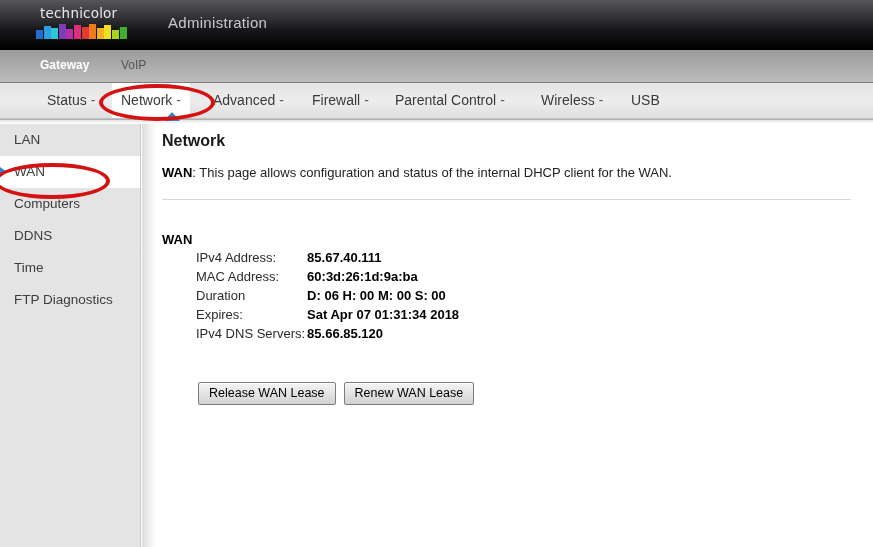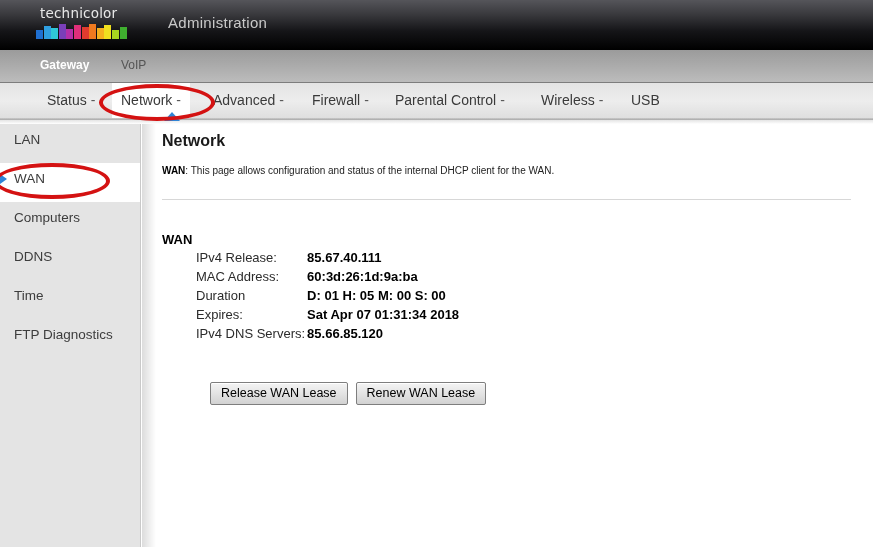--- a/index.html
+++ b/index.html
@@ -148,21 +148,21 @@
   #sidebar-shadow {
     position: absolute;
     left: 142px; top: 124px;
     width: 14px;
     height: 423px;
     background: linear-gradient(to right, rgba(120,120,120,0.26), rgba(120,120,120,0.0));
     pointer-events: none;
   }
   .side-item {
     position: relative;
-    height: 39px;
+    height: 32px;
     line-height: 32px;
     padding-left: 14px;
     font-size: 13.5px;
     color: #3d3d3d;
     cursor: pointer;
     box-sizing: border-box;
   }
   .side-item.active {
     background: #ffffff;
   }
@@ -190,21 +190,21 @@
   #page-title {
     position: absolute;
     left: 6px; top: 8px;
     font-size: 16px;
     font-weight: bold;
     color: #1a1a1a;
   }
   #page-desc {
     position: absolute;
     left: 6px; top: 41px;
-    font-size: 10px;
+    font-size: 13px;
     color: #222222;
     white-space: nowrap;
   }
   #page-desc .desc-key {
     font-weight: bold;
     color: #000000;
   }
   #desc-rule {
     position: absolute;
     left: 6px; top: 75px;
@@ -236,21 +236,21 @@
     color: #2b2b2b;
     padding-right: 2px;
   }
   #wan-table td.v {
     color: #000000;
     font-weight: bold;
   }
 
   #button-row {
     position: absolute;
-    left: 42px; top: 258px; margin-left: 12px;
+    left: 42px; top: 258px;
   }
   .btn {
     display: inline-block;
     font-family: "Liberation Sans", sans-serif;
     font-size: 12.5px;
     color: #000000;
     background: linear-gradient(to bottom, #f4f4f4 0%, #e2e2e2 55%, #d2d2d2 100%);
     border: 1px solid #7e7e7e;
     border-radius: 2px;
     padding: 3px 10px 4px 10px;
@@ -339,30 +339,30 @@
     <span>This page allows configuration and status of the internal DHCP client for the WAN.</span>
   </div>
 
   <div id="desc-rule"></div>
 
   <div id="wan-section-title">WAN</div>
 
   <table id="wan-table">
     <tbody>
         <tr>
-          <td class="k">IPv4 Release:</td>
+          <td class="k">IPv4 Address:</td>
           <td class="v">85.67.40.111</td>
         </tr>
         <tr>
           <td class="k">MAC Address:</td>
           <td class="v">60:3d:26:1d:9a:ba</td>
         </tr>
         <tr>
           <td class="k">Duration</td>
-          <td class="v">D: 01 H: 05 M: 00 S: 00</td>
+          <td class="v">D: 06 H: 00 M: 00 S: 00</td>
         </tr>
         <tr>
           <td class="k">Expires:</td>
           <td class="v">Sat Apr 07 01:31:34 2018</td>
         </tr>
         <tr>
           <td class="k">IPv4 DNS Servers:</td>
           <td class="v">85.66.85.120</td>
         </tr>
       </tbody>

